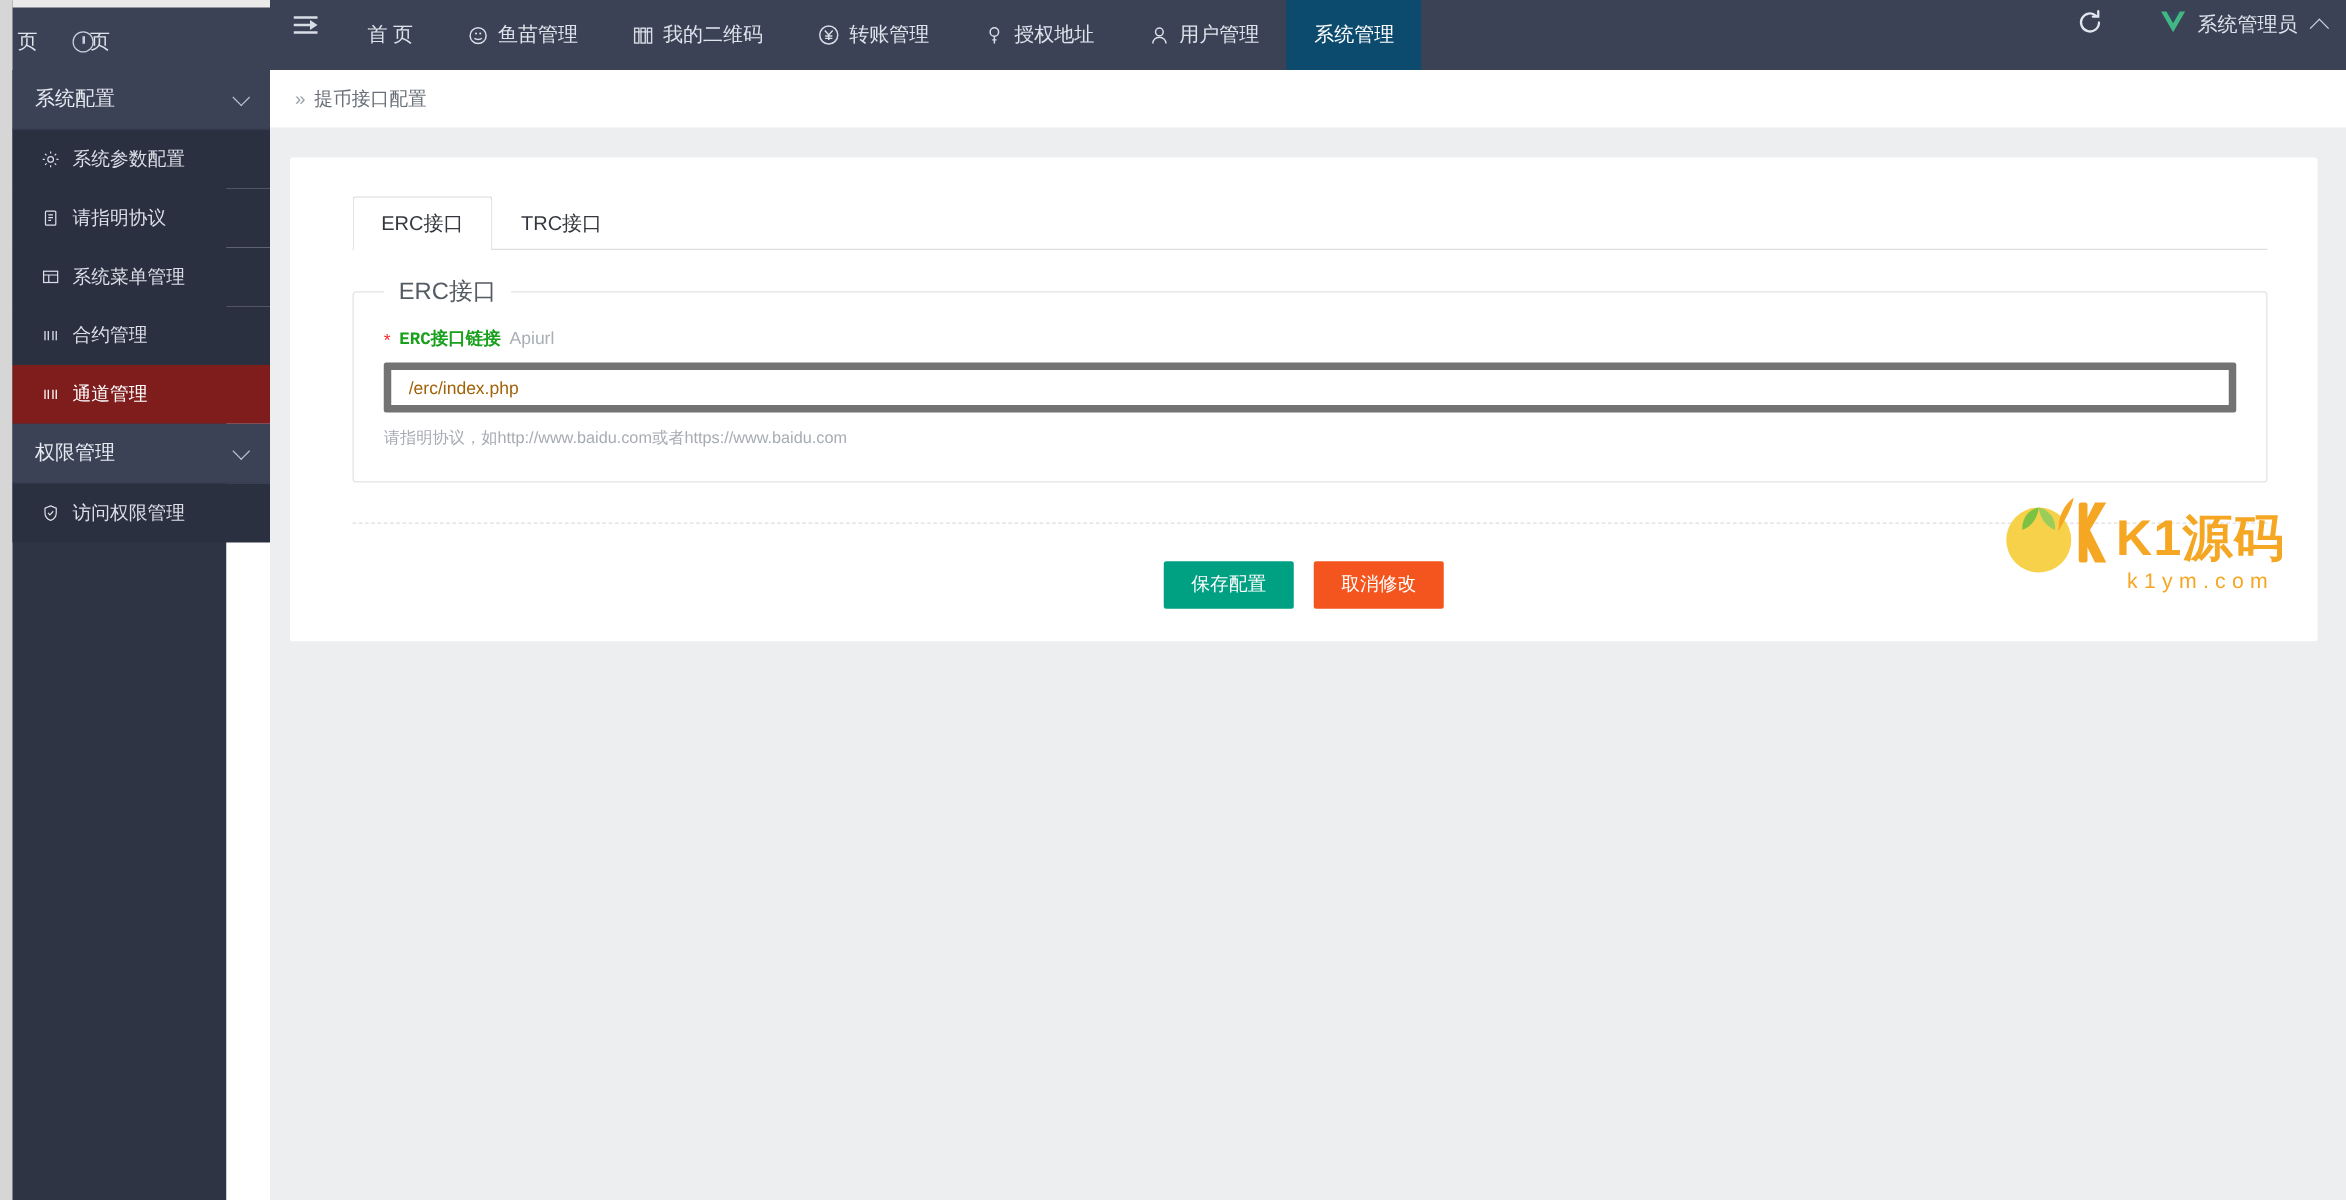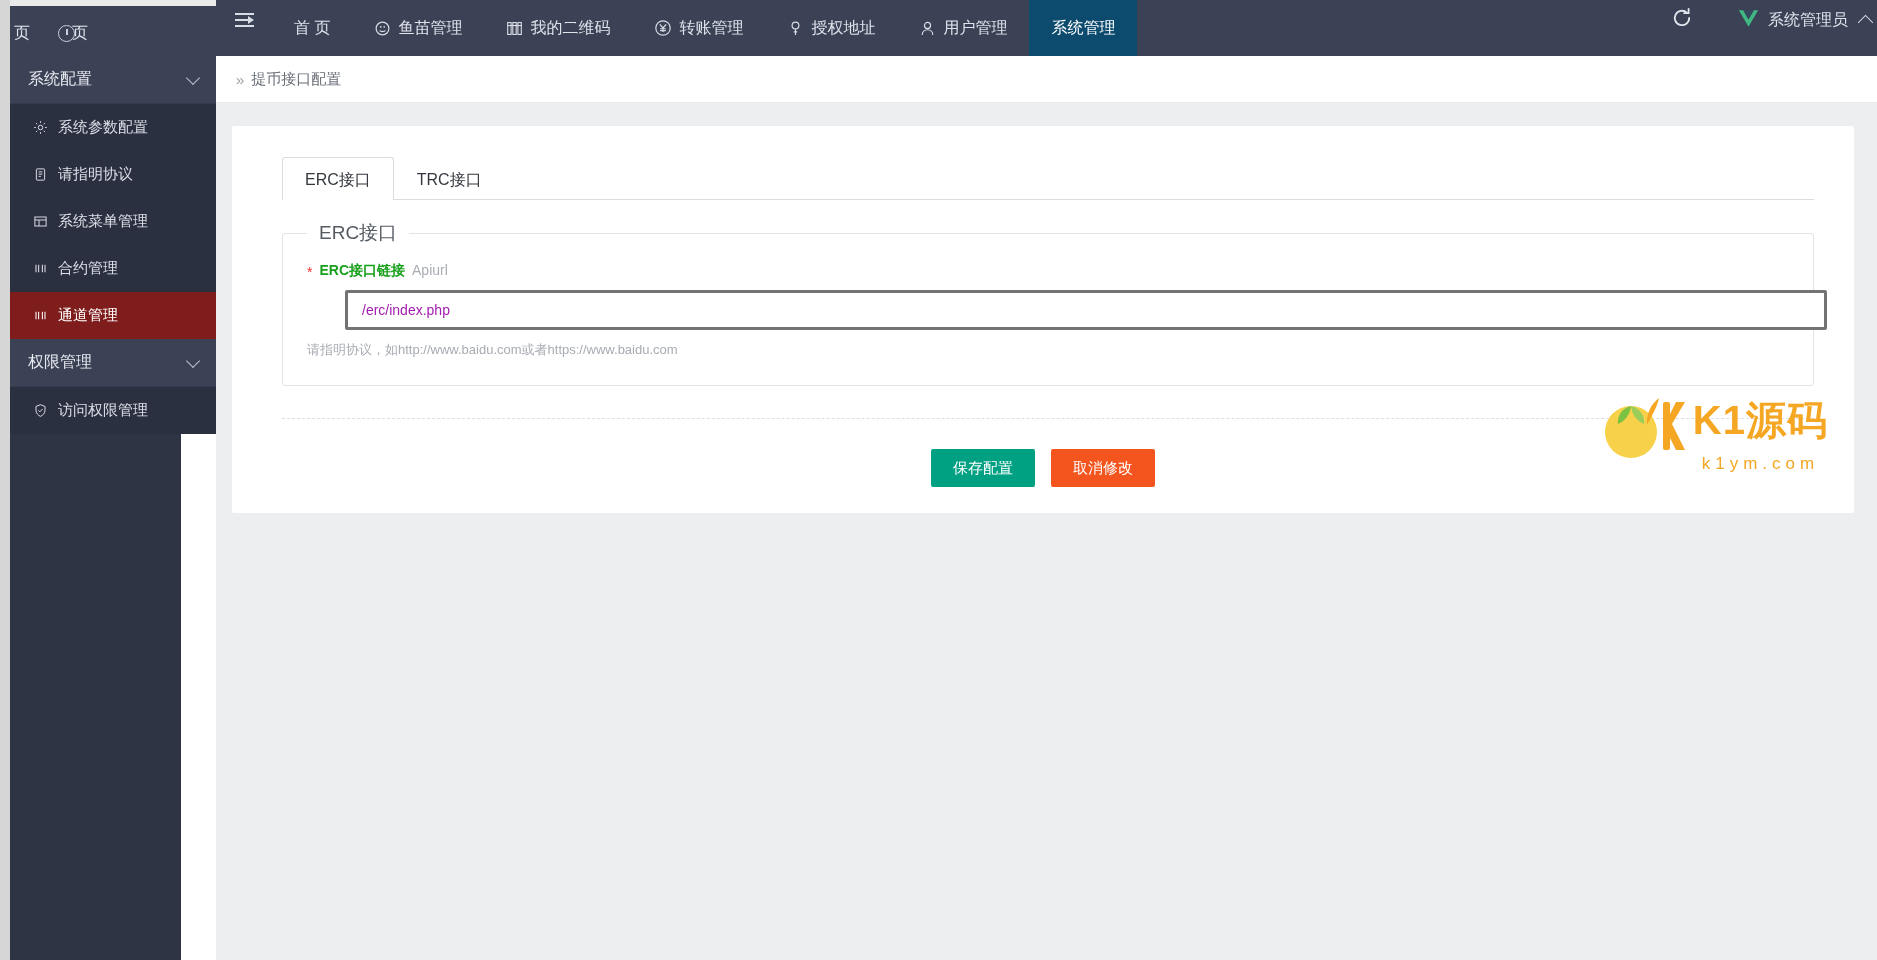--- a/index.html
+++ b/index.html
@@ -76,21 +76,21 @@
     display: flex; align-items: center; justify-content: center; gap: 7px;
     padding: 0 22px; height: 56px;
     color: #dfe3ec; font-size: 16px; cursor: pointer;
     white-space: nowrap;
   }
   .navitem.active { background: #0c4a6e; color: #fff; }
   .navitem .nico { display: inline-flex; align-items: center; justify-content: center; }
 
   .topbar-right {
     margin-left: auto; display: flex; align-items: center; gap: 16px;
-    padding-right: 6px;
+    padding-right: 16px;
   }
   .refresh-btn {
     width: 52px; height: 56px; display: flex; align-items: center; justify-content: center;
     cursor: pointer;
   }
   .userbox {
     display: flex; align-items: center; gap: 9px;
     color: #dfe3ec; font-size: 16px; padding-left: 14px; cursor: pointer;
   }
   .chevron-up {
@@ -176,32 +176,31 @@
     margin: 20px 16px 0 26px;
     border: 1px solid #e4e4e4; border-radius: 3px;
     padding: 4px 24px 26px 24px;
   }
   fieldset.erc-box legend {
     font-size: 19px; color: #555b63; padding: 0 12px; font-weight: 400;
   }
   .fieldrow { margin-top: 12px; }
   .flabel { font-size: 14px; display: flex; align-items: baseline; gap: 7px; }
   .req-star { color: #f02c2c; font-size: 14px; line-height: 1; position: relative; top: 2px; }
-  .flabel .main { color: #19a01d; font-weight: bold; font-size: 14px; }
+  .flabel .main { color: #19a01d; font-weight: bold; font-size: 14px; font-family: Liberation Mono, monospace; }
   .flabel .sub { color: #a9aeb4; font-size: 14px; font-weight: normal; }
   .finput {
     margin-top: 10px;
     width: 100%; height: 40px;
-    border: 3px solid #737373; border-radius: 2px;
+    border: 6px solid #737373; border-radius: 2px;
     padding: 0 14px;
-    font-size: 14px; color: #a21caf;
+    font-size: 14px; color: #a16207;
     font-family: "Liberation Sans", sans-serif;
     background: #fff;
     outline: none;
-    margin-left: 38px;
   }
   .fhint { margin-top: 11px; font-size: 13px; color: #a7acb3; }
 
   .divider-dashed {
     margin: 32px 16px 0 26px;
     border-top: 1px dashed #dedede;
   }
   .btnrow {
     margin-top: 30px;
     display: flex; justify-content: center; gap: 16px;
@@ -216,21 +215,21 @@
   .btn.cancel { background: #f4551e; }
 
   
   .watermark {
     position: absolute; right: 26px; top: 262px;
     display: flex; align-items: flex-end; gap: 4px;
     pointer-events: none; user-select: none;
   }
   .wm-text { display: flex; flex-direction: column; line-height: 1; }
   .wm-main { font-size: 40px; color: #f5a623; font-weight: bold; letter-spacing: 1px; }
-  .wm-sub { font-size: 17px; color: #f5a623; letter-spacing: 5px; margin-top: 15px; text-align: center;}
+  .wm-sub { font-size: 17px; color: #f5a623; letter-spacing: 5px; margin-top: 5px; text-align: center;}
 </style>
 </head>
 <body>
 
 <div class="topbar">
 
   <div class="tabstrip-left">
     <div class="strip-edge"></div>
     <div class="strip-top"></div>
     <div style="display:flex;align-items:center;margin-left:14px;margin-top:10px;">

